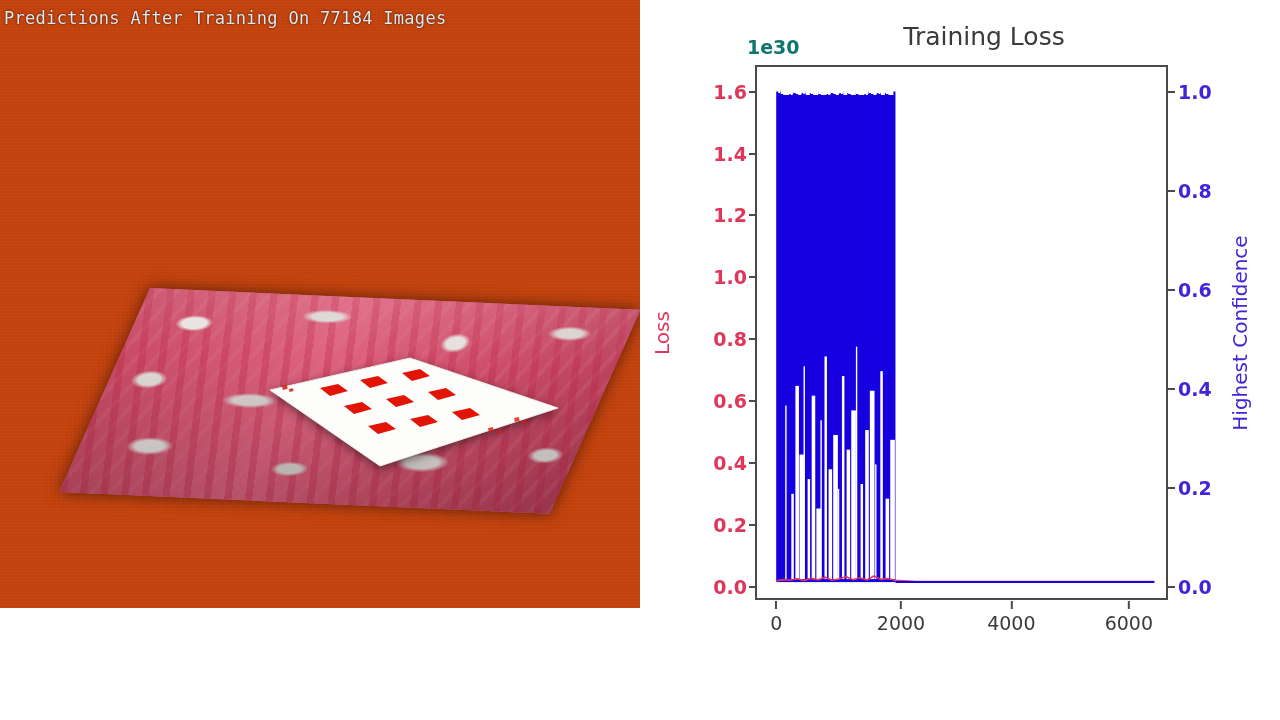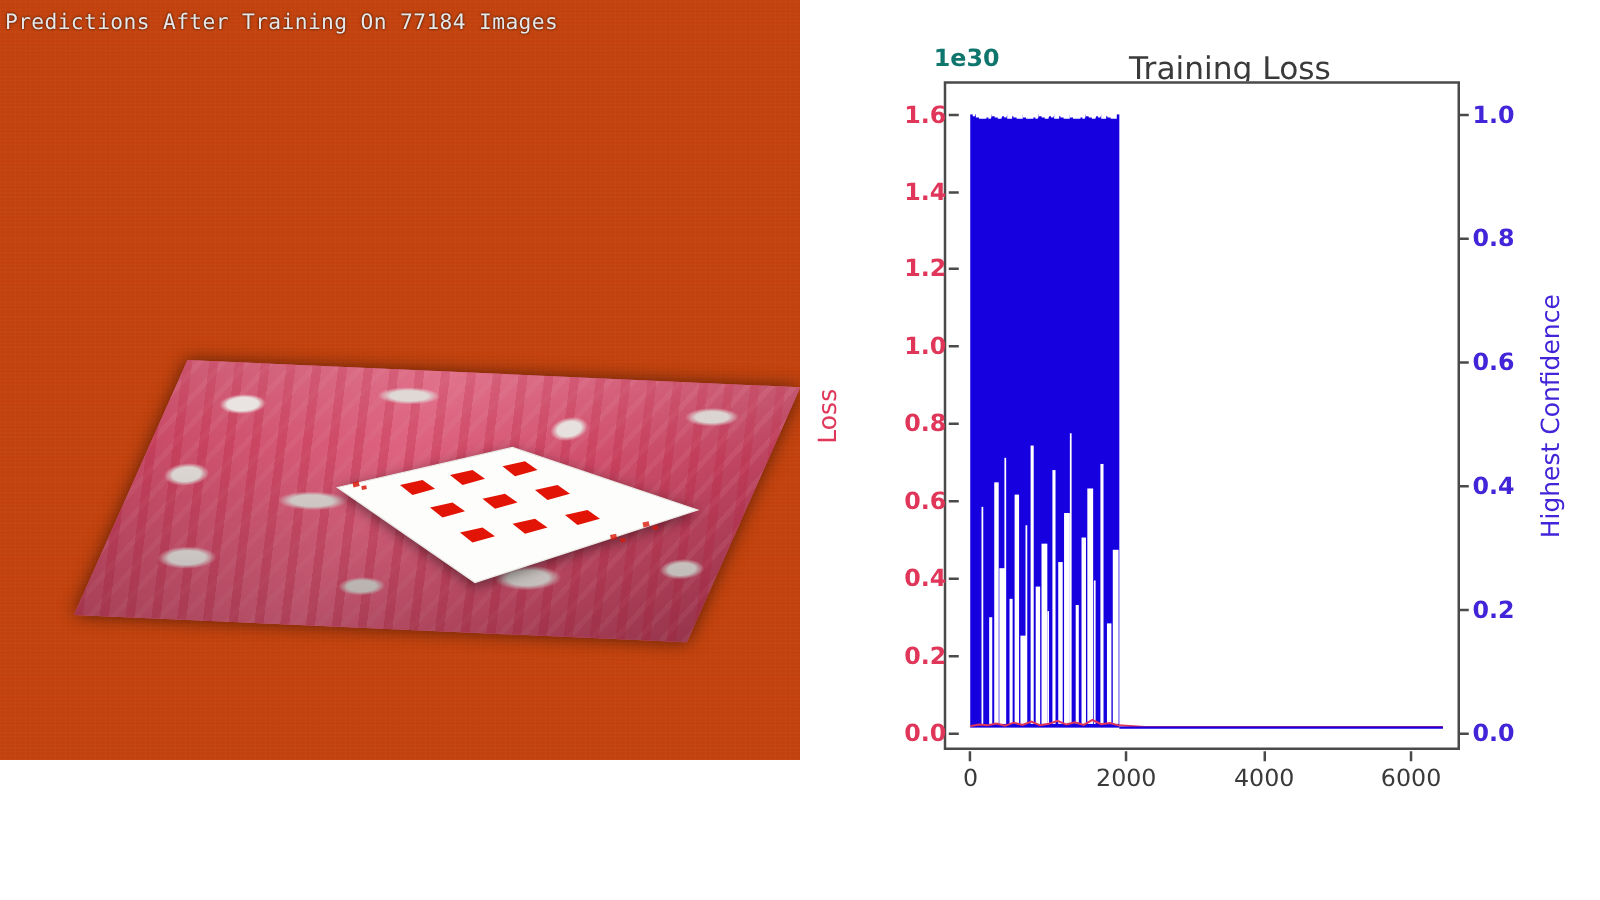--- a/index.html
+++ b/index.html
@@ -99,21 +99,21 @@
   
   #right-panel {
     position: relative;
     width: 640px;
     height: 720px;
     background: #ffffff;
   }
   #chart-title {
     position: absolute;
     left: 0;
-    top: 40px;
+    top: 22px;
     width: 640px;
     text-align: center;
     padding-left: 48px;
     box-sizing: border-box;
     font-size: 25px;
     color: #3a3a3a;
     font-family: "DejaVu Sans", sans-serif;
   }
   #exponent-label {
     position: absolute;
@@ -138,20 +138,21 @@
   #plot-clip {
     position: absolute;
     inset: 0;
     overflow: hidden;
   }
 
   .ytick-left {
     position: absolute;
     right: 100%;
     transform: translateY(-50%);
+    margin-right: 10px;
     font-size: 19px;
     font-weight: 700;
     color: #e0365a;
     white-space: nowrap;
     font-family: "DejaVu Sans", sans-serif;
   }
   .ytick-left .tickmark {
     position: absolute;
     left: 100%;
     top: 50%;

